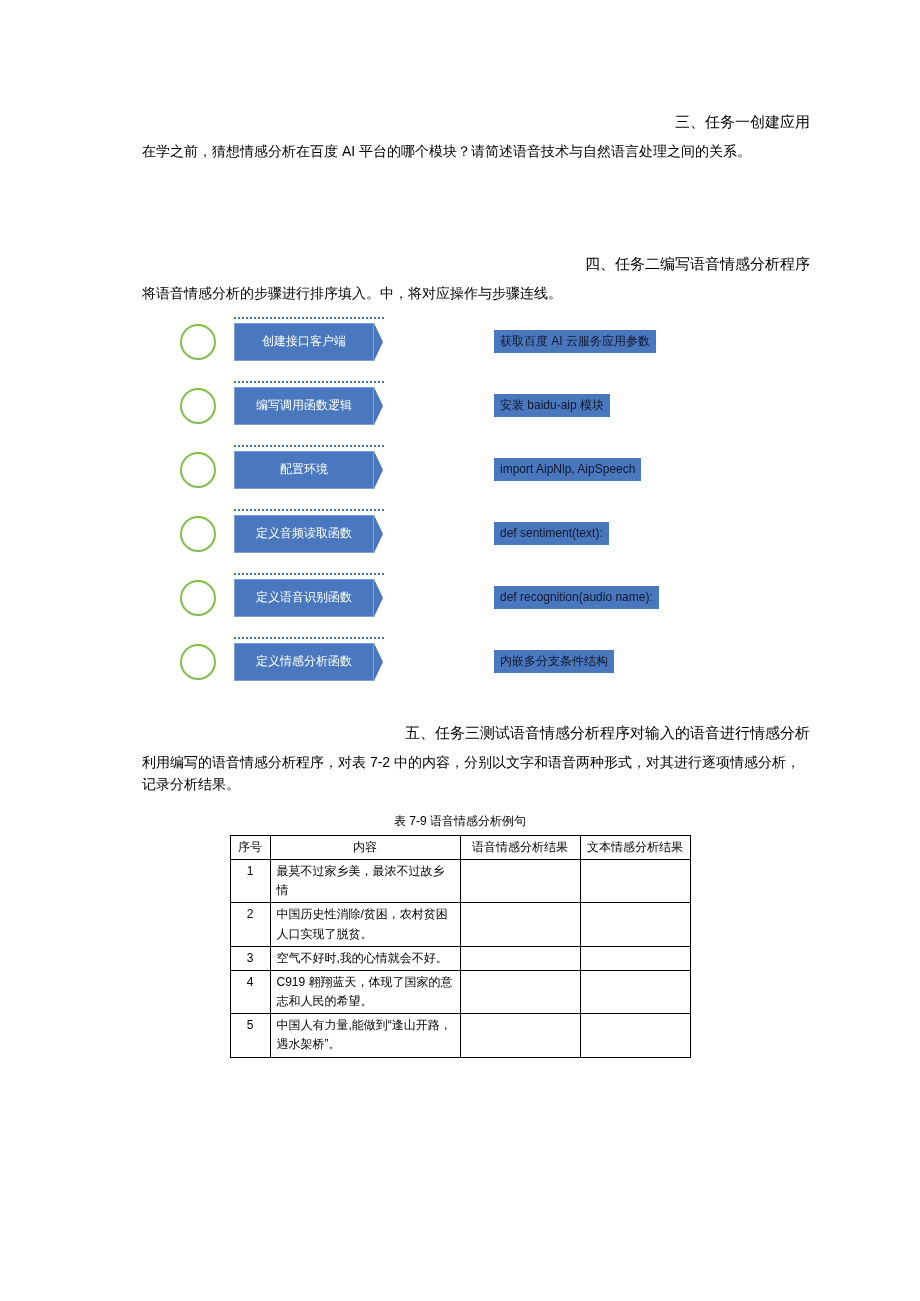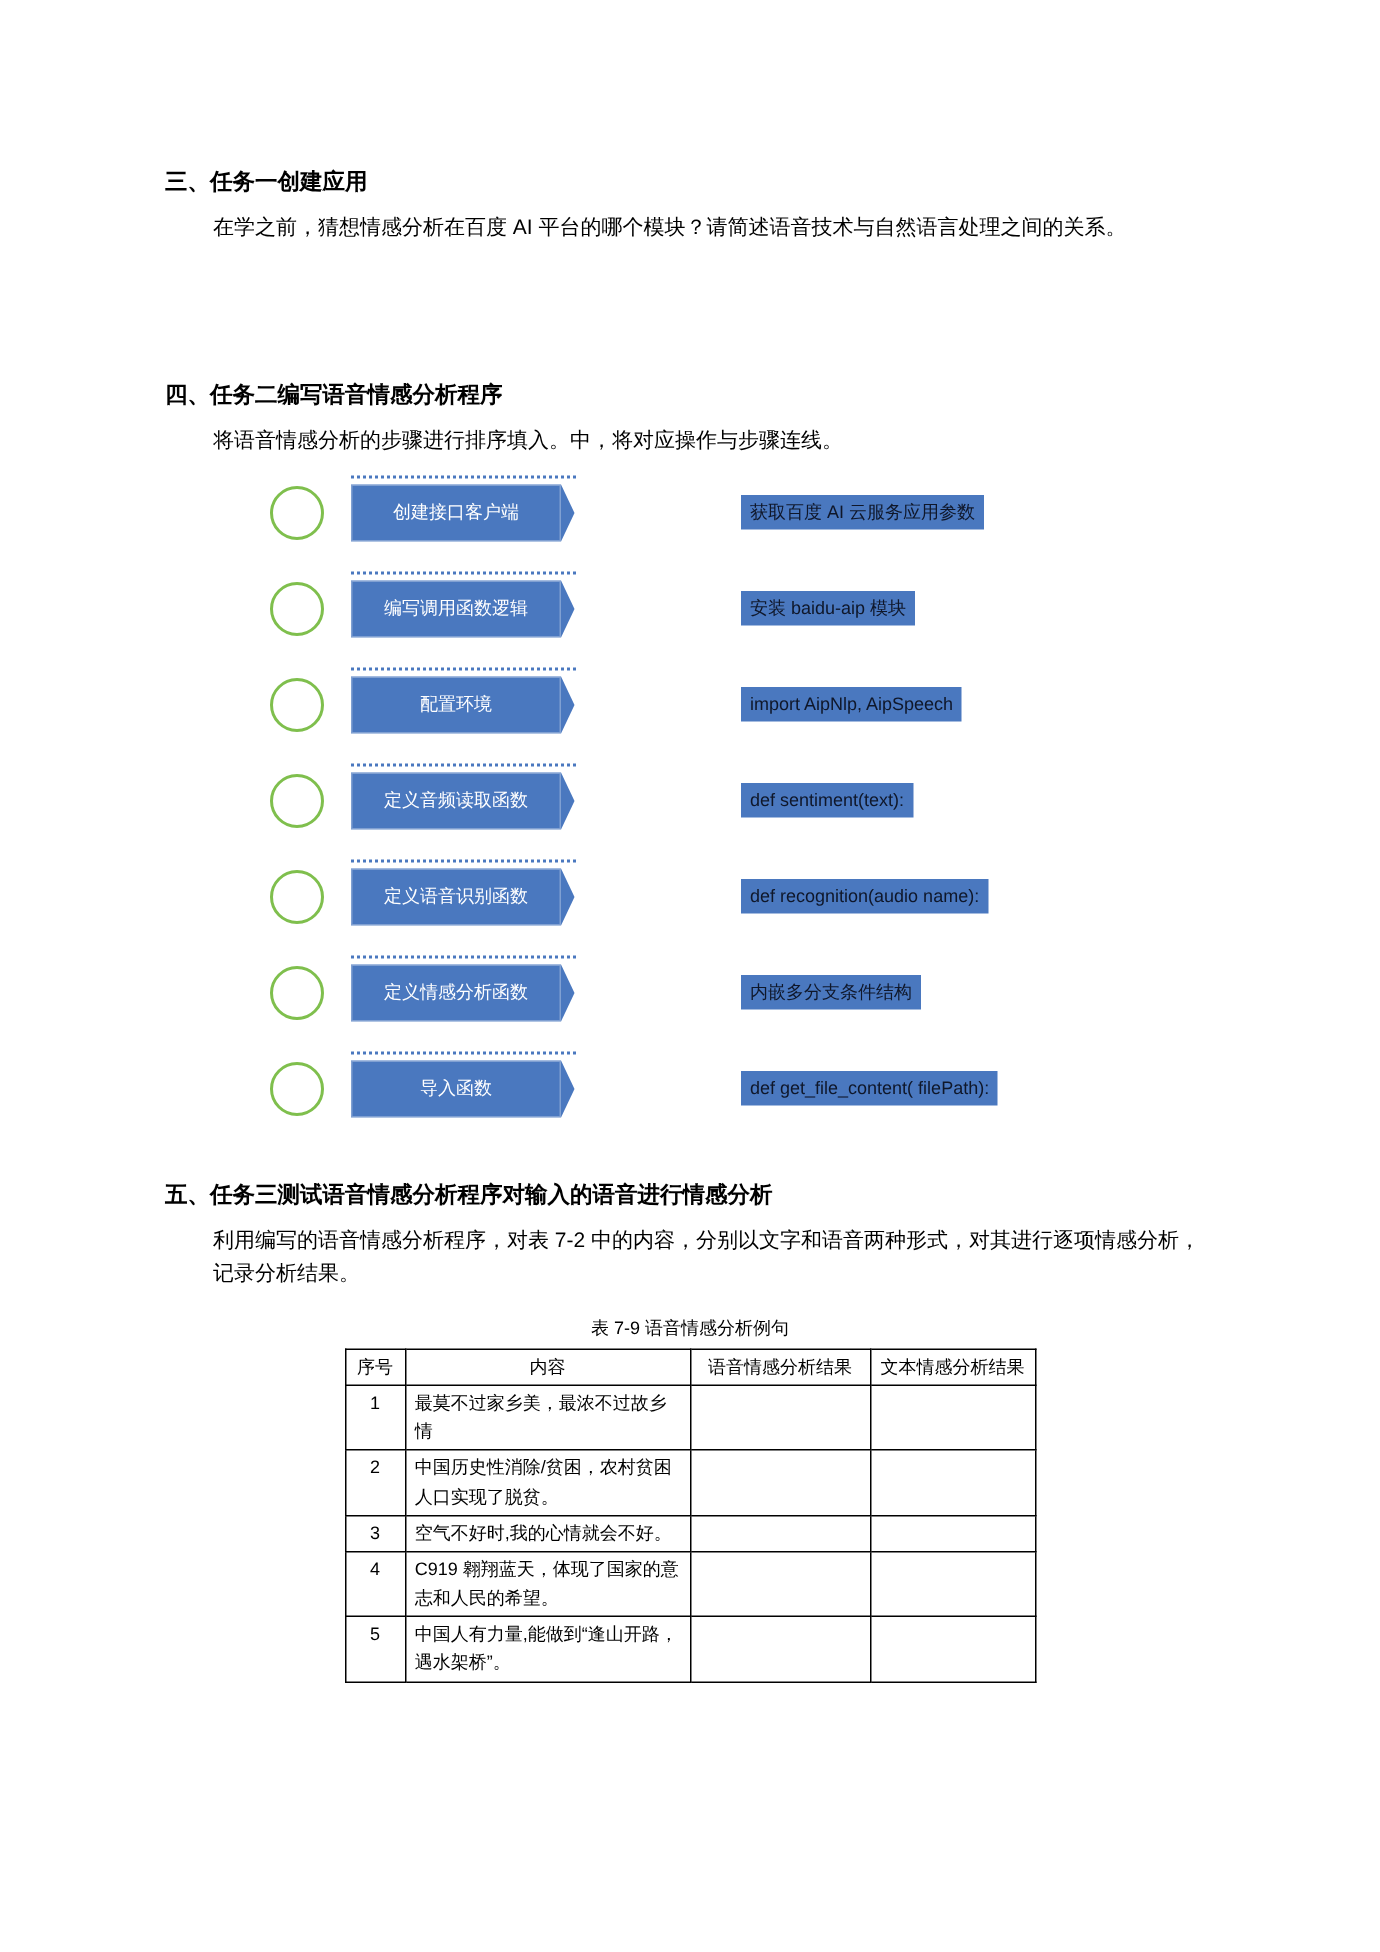--- a/index.html
+++ b/index.html
@@ -9,21 +9,22 @@
       width: 920px;
       padding: 110px 110px 40px 110px;
       font-size: 14px;
       color: #000;
       line-height: 1.6;
     }
     .section { margin-bottom: 40px; }
     .section-heading {
       font-size: 15px;
       margin-bottom: 6px;
-      font-weight: bold;
+      font-weight: normal;
+      text-align: right;
     }
     .section-body {
       padding-left: 32px;
       font-size: 14px;
     }
     .section-body p { margin-bottom: 4px; }
 
     .matching-area {
       padding-left: 70px;
       margin-top: 18px;
@@ -168,29 +169,20 @@
     </div>
     <div class="match-row">
       <div class="circle"></div>
       <div class="left-pill">
           <span class="dotted-top"></span>
           <span>定义情感分析函数</span>
         </div>
       <div class="gap"></div>
       <div class="right-label">内嵌多分支条件结构</div>
     </div>
-    <div class="match-row" style="margin-bottom:8px;">
-      <div class="circle"></div>
-      <div class="left-pill">
-          <span class="dotted-top"></span>
-          <span>导入函数</span>
-        </div>
-      <div class="gap"></div>
-      <div class="right-label">def get_file_content( filePath):</div>
-    </div>
   </div>
 </div>
 
 <div class="section" style="margin-bottom:0;">
   <div class="section-heading">五、任务三测试语音情感分析程序对输入的语音进行情感分析</div>
   <div class="section-body">
     <p>利用编写的语音情感分析程序，对表 7-2 中的内容，分别以文字和语音两种形式，对其进行逐项情感分析，记录分析结果。</p>
   </div>
 
   <div class="table-caption">表 7-9 语音情感分析例句</div>

